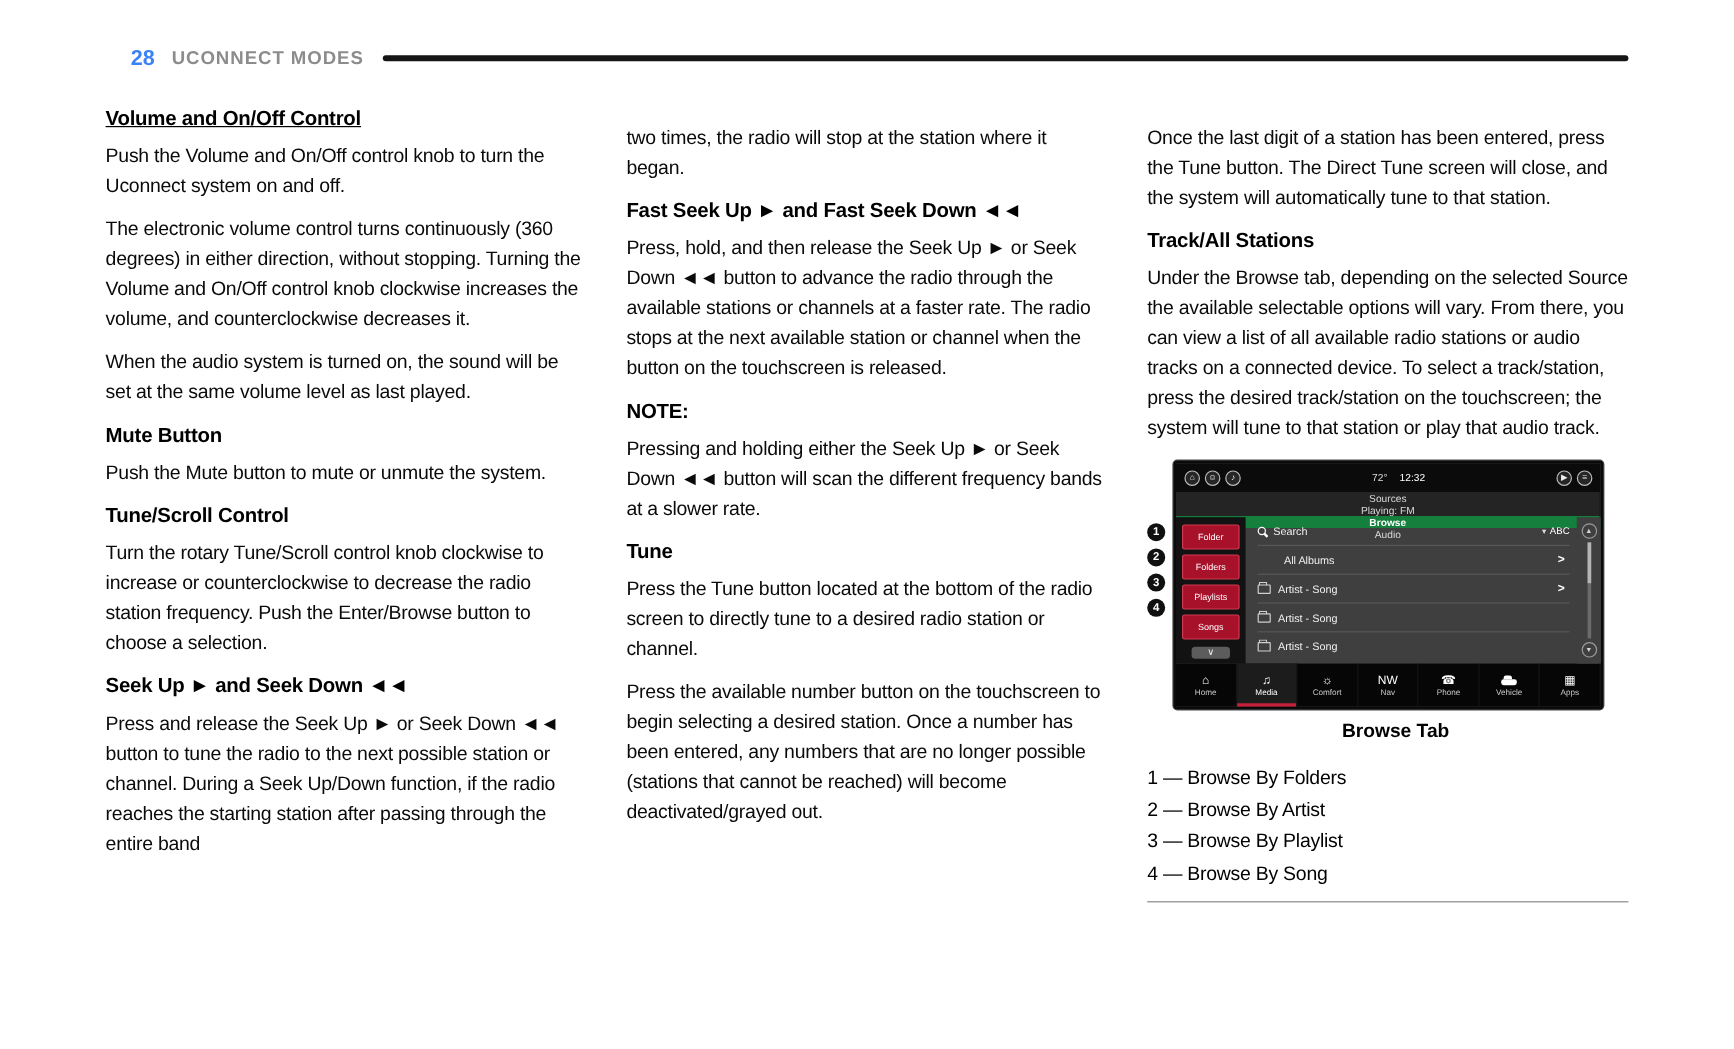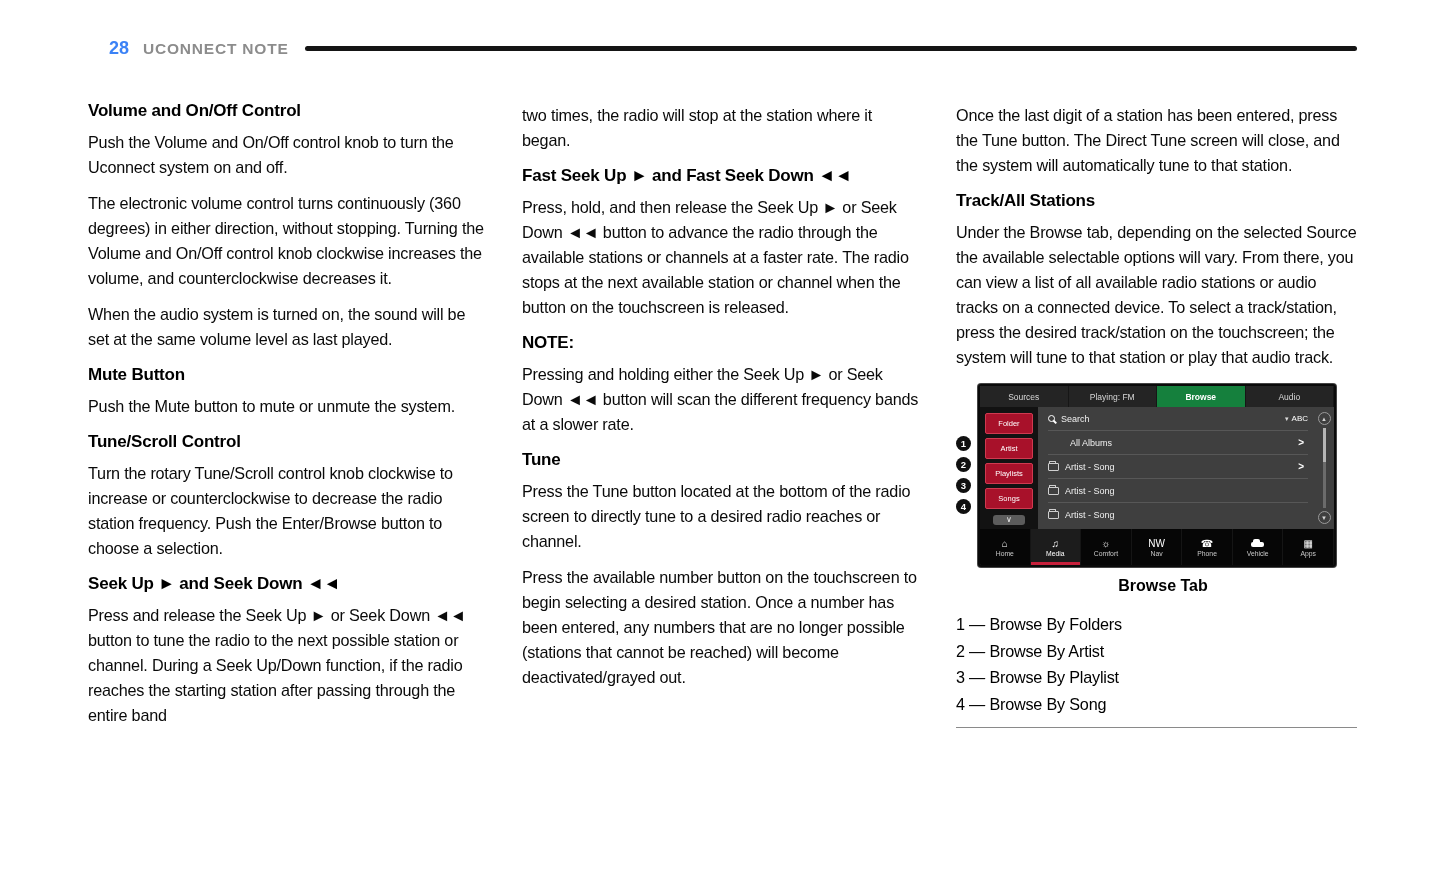--- a/index.html
+++ b/index.html
@@ -22,21 +22,21 @@
   .columns { display: flex; gap: 33px; margin-top: 26px; }
   .col { width: 401px; }
   .col p {
     font-size: 16.2px; line-height: 25px; letter-spacing: -0.2px;
     margin: 0 0 11px 0; color: #0a0a0a;
   }
   .col h3 {
     font-size: 17px; font-weight: bold; letter-spacing: -0.2px;
     margin: 13px 0 9px 0; color: #000;
   }
-  .col h3:first-child { margin-top: 16px; }
+  .col h3:first-child { margin-top: 4px; text-decoration: underline; }
   .col > p:first-child { margin-top: 18px; }
 
   
   figure.radio-fig { position: relative; margin-top: 14px; padding-left: 22px; width: 382px; }
   .callout {
     position: absolute; left: 0; width: 15px; height: 15px; border-radius: 50%;
     background: #101010; color: #fff; font-size: 9.5px; font-weight: bold;
     display: flex; align-items: center; justify-content: center;
   }
   .co1 { top: 52px; } .co2 { top: 73px; } .co3 { top: 94px; } .co4 { top: 115px; }
@@ -52,21 +52,21 @@
   .ci {
     width: 13px; height: 13px; border: 1px solid #bbb; border-radius: 50%;
     background: #262626; color: #eee; font-size: 7px; line-height: 11px;
     display: flex; align-items: center; justify-content: center; margin-right: 4px;
   }
   .sb-left, .sb-right { display: flex; align-items: center; }
   .sb-right .ci { margin-right: 0; margin-left: 4px; }
   .sb-center { flex: 1; display: flex; justify-content: center; gap: 10px; font-size: 8.5px; color: #fff; }
   .sb-temp { color: #ddd; }
 
-  .tabbar { height: 21px; background: #242424; display: flex; }
+  .tabbar { height: 21px; background: #242424; display: flex; flex-direction: column; }
   .tab {
     flex: 1; display: flex; align-items: center; justify-content: center;
     font-size: 8.5px; color: #d8d8d8; border-right: 1px solid #161616;
   }
   .tab.active { background: #15803d; color: #fff; font-weight: bold; }
 
   .screen-body { display: flex; height: 122px; background: #3f3f3f; }
   .side { width: 58px; background: #121212; padding: 6px 5px 4px 5px; display: flex; flex-direction: column; gap: 4px; }
   .sbtn {
     height: 29px; background: #a8112a; border: 1px solid #cf3a50; border-radius: 2px;
@@ -117,21 +117,21 @@
   .legend-item { font-size: 16.2px; line-height: 26.5px; letter-spacing: -0.2px; }
   .legend-rule { border-top: 1.5px solid #8a8a8a; margin-top: 10px; }
 </style>
 </head>
 <body>
 
 <div class="page">
 
   <div class="hdr">
     <span class="pageno">28</span>
-    <span class="section">UCONNECT NOTE</span>
+    <span class="section">UCONNECT MODES</span>
     <span class="hdr-rule"></span>
   </div>
 
   <div class="columns">
 
     <div class="col">
       <h3>Volume and On/Off Control</h3>
       <p>Push the Volume and On/Off control knob to turn the Uconnect system on and off.</p>
       <p>The electronic volume control turns continuously (360 degrees) in either direction, without stopping. Turning the Volume and On/Off control knob clockwise increases the volume, and counterclockwise decreases it.</p>
       <p>When the audio system is turned on, the sound will be set at the same volume level as last played.</p>
@@ -143,49 +143,64 @@
       <p>Press and release the Seek Up ► or Seek Down ◄◄ button to tune the radio to the next possible station or channel. During a Seek Up/Down function, if the radio reaches the starting station after passing through the entire band</p>
     </div>
 
     <div class="col">
       <p>two times, the radio will stop at the station where it began.</p>
       <h3>Fast Seek Up ► and Fast Seek Down ◄◄</h3>
       <p>Press, hold, and then release the Seek Up ► or Seek Down ◄◄ button to advance the radio through the available stations or channels at a faster rate. The radio stops at the next available station or channel when the button on the touchscreen is released.</p>
       <h3>NOTE:</h3>
       <p>Pressing and holding either the Seek Up ► or Seek Down ◄◄ button will scan the different frequency bands at a slower rate.</p>
       <h3>Tune</h3>
-      <p>Press the Tune button located at the bottom of the radio screen to directly tune to a desired radio reaches or channel.</p>
+      <p>Press the Tune button located at the bottom of the radio screen to directly tune to a desired radio station or channel.</p>
       <p>Press the available number button on the touchscreen to begin selecting a desired station. Once a number has been entered, any numbers that are no longer possible (stations that cannot be reached) will become deactivated/grayed out.</p>
     </div>
 
     <div class="col">
       <p>Once the last digit of a station has been entered, press the Tune button. The Direct Tune screen will close, and the system will automatically tune to that station.</p>
       <h3>Track/All Stations</h3>
       <p>Under the Browse tab, depending on the selected Source the available selectable options will vary. From there, you can view a list of all available radio stations or audio tracks on a connected device. To select a track/station, press the desired track/station on the touchscreen; the system will tune to that station or play that audio track.</p>
 
       <figure class="radio-fig">
         <span class="callout co1">1</span>
         <span class="callout co2">2</span>
         <span class="callout co3">3</span>
         <span class="callout co4">4</span>
 
         <div class="screen">
 
+          <div class="statusbar">
+            <span class="sb-left">
+              <span class="ci">⌂</span>
+              <span class="ci">☺</span>
+              <span class="ci">♪</span>
+            </span>
+            <span class="sb-center">
+              <span class="sb-temp">72°</span>
+              <span>12:32</span>
+            </span>
+            <span class="sb-right">
+              <span class="ci">▶</span>
+              <span class="ci">≡</span>
+            </span>
+          </div>
 
           <div class="tabbar">
             <span class="tab">Sources</span>
             <span class="tab">Playing: FM</span>
             <span class="tab active">Browse</span>
             <span class="tab">Audio</span>
           </div>
 
           <div class="screen-body">
             <div class="side">
               <span class="sbtn">Folder</span>
-              <span class="sbtn">Artist</span>
+              <span class="sbtn">Folders</span>
               <span class="sbtn">Playlists</span>
               <span class="sbtn">Songs</span>
               <span class="schev">∨</span>
             </div>
 
             <div class="list">
               <div class="lrow">
                 <span class="mag"></span>
                 <span>Search</span>
                 <span class="spacer"></span>

